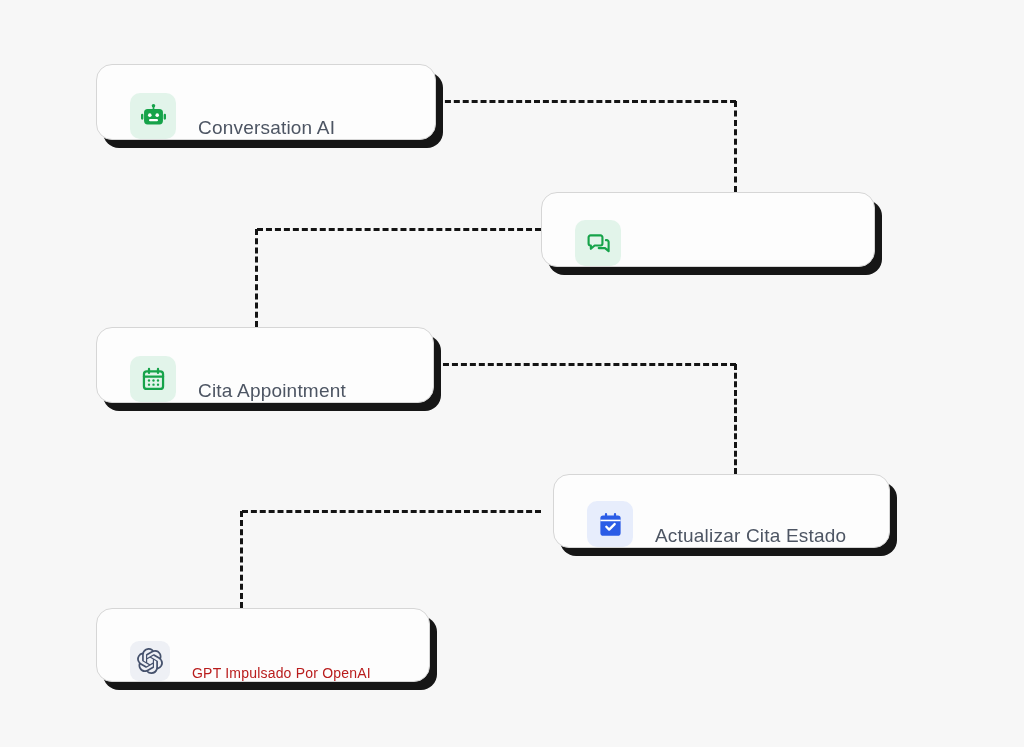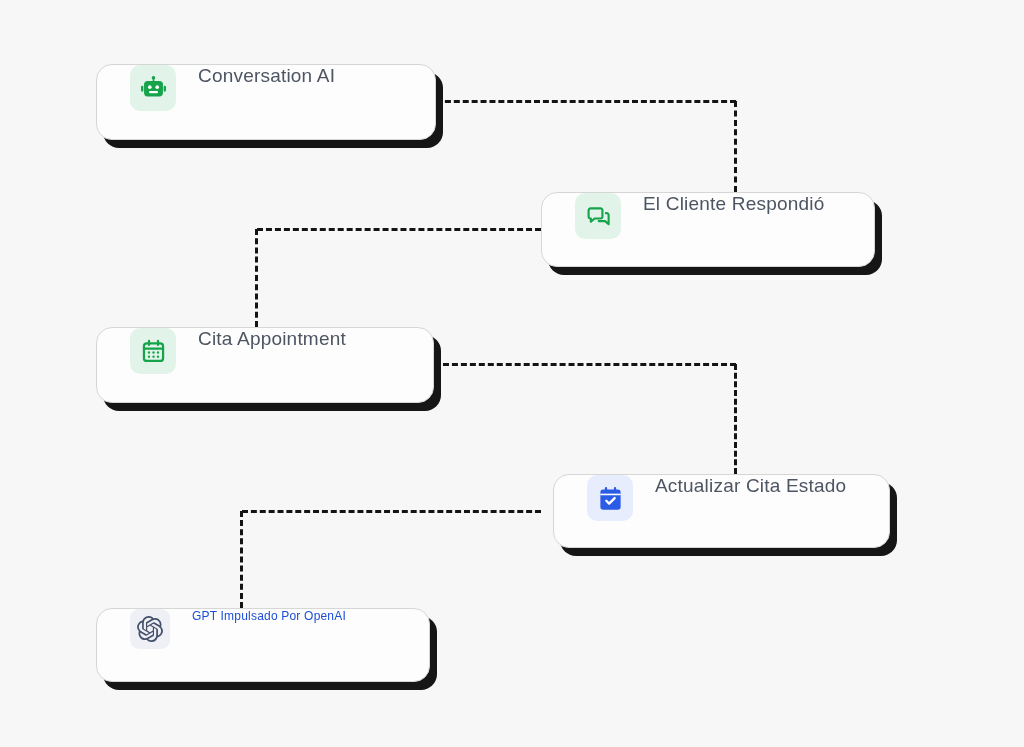--- a/index.html
+++ b/index.html
@@ -6,42 +6,42 @@
   body {
     width: 1024px; height: 747px;
     background: #f7f7f7;
     font-family: "Liberation Sans", "DejaVu Sans", sans-serif;
     position: relative; overflow: hidden;
   }
   .canvas { position: absolute; inset: 0; }
 
   .node {
     position: absolute;
-    display: flex; align-items: flex-start; gap: 22px;
+    display: flex; align-items: flex-end; gap: 22px;
     padding-left: 33px;
     background: #fdfdfd;
     border: 1px solid #d6d6d6;
     border-radius: 16px;
     box-shadow: 7px 8px 0 #161616;
     box-sizing: border-box;
     cursor: pointer;
   }
   .icon-tile {
     width: 46px; height: 46px; border-radius: 10px;
     display: flex; align-items: center; justify-content: center;
     flex: 0 0 auto;
   }
   .tile-green { background: #e2f4ea; }
   .tile-blue  { background: #e7edfc; }
   .tile-gray  { background: #eef0f5; }
   .node-label {
     font-size: 19px; color: #4d5563; font-weight: 500; letter-spacing: .2px;
     white-space: nowrap;
   }
-  .node-5 .node-label { font-size: 12px; color: #1d4ed8; }
+  .node-5 .node-label { font-size: 14px; color: #b91c1c; }
   .node-5 .icon-tile { width: 40px; height: 40px; border-radius: 9px; }
 
   .node-1 { left: 96px;  top: 64px;  width: 340px; height: 76px; }
   .node-2 { left: 541px; top: 192px; width: 334px; height: 75px; }
   .node-3 { left: 96px;  top: 327px; width: 338px; height: 76px; }
   .node-4 { left: 541px; top: 474px; width: 337px; height: 74px; margin-left: 12px; }
   .node-5 { left: 96px;  top: 608px; width: 334px; height: 74px; }
 
   .conn { position: absolute; pointer-events: none; }
   .conn-h { border-top: 3px dashed #141414; height: 0; }
@@ -90,21 +90,20 @@
     <span class="node-label">Conversation AI</span>
   </div>
 
   <div class="node node-2">
     <span class="icon-tile tile-green">
       <svg viewBox="0 0 24 24" width="27" height="27" aria-hidden="true" fill="none" stroke="#16a34a" stroke-width="1.9" stroke-linecap="round" stroke-linejoin="round">
         <path d="M4.9 4.8h8.9a1.7 1.7 0 0 1 1.7 1.7v5.6a1.7 1.7 0 0 1-1.7 1.7H8.6l-3.4 2.9v-2.9h-.3a1.7 1.7 0 0 1-1.7-1.7V6.5a1.7 1.7 0 0 1 1.7-1.7z"></path>
         <path d="M18.6 9h.7a1.7 1.7 0 0 1 1.7 1.7v8.1l-3.2-2.7h-5.6"></path>
       </svg>
     </span>
-    <span class="node-label">El Cliente Respondió</span>
   </div>
 
   <div class="node node-3">
     <span class="icon-tile tile-green">
       <svg viewBox="0 0 24 24" width="27" height="27" aria-hidden="true">
         <g fill="none" stroke="#16a34a" stroke-width="2" stroke-linecap="round">
           <rect x="3.5" y="4.8" width="17" height="15.6" rx="2.5"></rect>
           <path d="M3.5 9.4h17"></path>
           <path d="M8 2.6v3.6M16 2.6v3.6"></path>
         </g>

